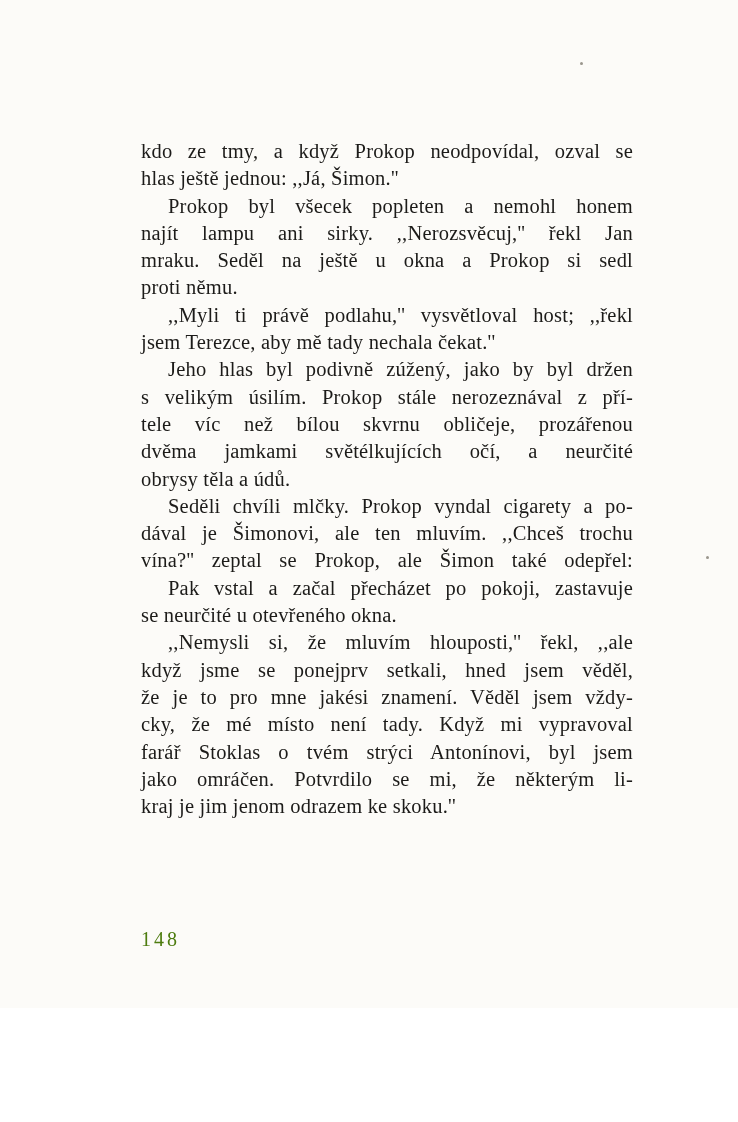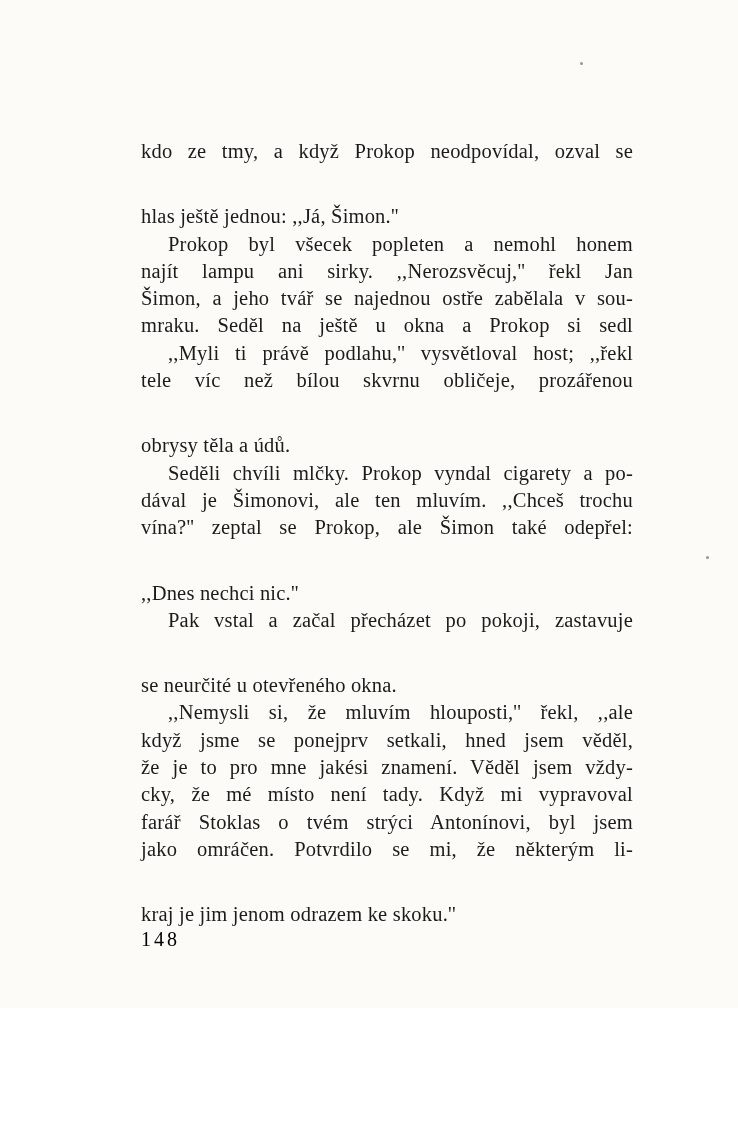--- a/index.html
+++ b/index.html
@@ -25,60 +25,62 @@
     line-height: 27.3px;
     letter-spacing: 0.2px;
   }
   .line {
     text-align: justify;
     text-align-last: justify;
     white-space: normal;
   }
   .line.last {
     text-align-last: left;
-    margin-top: 38px;
   }
   .line.indent {
     text-indent: 27px;
   }
   .page-number {
     position: absolute;
     left: 141px;
     top: 928px;
     font-size: 20px;
     letter-spacing: 3px;
-    color: #000000;
+    color: #4d7c0f;
   }
   .speck {
     position: absolute;
     background: #9a968d;
     border-radius: 50%;
   }
   .speck-1 { left: 580px; top: 62px; width: 3px; height: 3px; }
   .speck-2 { left: 706px; top: 556px; width: 3px; height: 3px; }
   .speck-3 { left: 368px; top: 1010px; width: 3px; height: 2px; }
 </style>
 </head>
 <body>
 
 <div class="page">
   <div class="text-block" id="text-block">
       <div class="line">kdo ze tmy, a když Prokop neodpovídal, ozval se</div>
       <div class="line last">hlas ještě jednou: ,,Já, Šimon.''</div>
       <div class="line indent">Prokop byl všecek popleten a nemohl honem</div>
       <div class="line">najít lampu ani sirky. ,,Nerozsvěcuj,'' řekl Jan</div>
-      <div class="line">Šimon, a jeho tvář se najednou ostře zabělala v sou-</div>
       <div class="line">mraku. Seděl na ještě u okna a Prokop si sedl</div>
+      <div class="line last">proti němu.</div>
       <div class="line indent">,,Myli ti právě podlahu,'' vysvětloval host; ,,řekl</div>
+      <div class="line last">jsem Terezce, aby mě tady nechala čekat.''</div>
+      <div class="line indent">Jeho hlas byl podivně zúžený, jako by byl držen</div>
+      <div class="line">s velikým úsilím. Prokop stále nerozeznával z pří-</div>
       <div class="line">tele víc než bílou skvrnu obličeje, prozářenou</div>
+      <div class="line">dvěma jamkami světélkujících očí, a neurčité</div>
       <div class="line last">obrysy těla a údů.</div>
       <div class="line indent">Seděli chvíli mlčky. Prokop vyndal cigarety a po-</div>
       <div class="line">dával je Šimonovi, ale ten mluvím. ,,Chceš trochu</div>
       <div class="line">vína?'' zeptal se Prokop, ale Šimon také odepřel:</div>
-      <div class="line last">,,Dnes nechci nic.''</div>
       <div class="line indent">Pak vstal a začal přecházet po pokoji, zastavuje</div>
       <div class="line last">se neurčité u otevřeného okna.</div>
       <div class="line indent">,,Nemysli si, že mluvím hlouposti,'' řekl, ,,ale</div>
       <div class="line">když jsme se ponejprv setkali, hned jsem věděl,</div>
       <div class="line">že je to pro mne jakési znamení. Věděl jsem vždy-</div>
       <div class="line">cky, že mé místo není tady. Když mi vypravoval</div>
       <div class="line">farář Stoklas o tvém strýci Antonínovi, byl jsem</div>
       <div class="line">jako omráčen. Potvrdilo se mi, že některým li-</div>
       <div class="line last">kraj je jim jenom odrazem ke skoku.''</div>
     </div>

